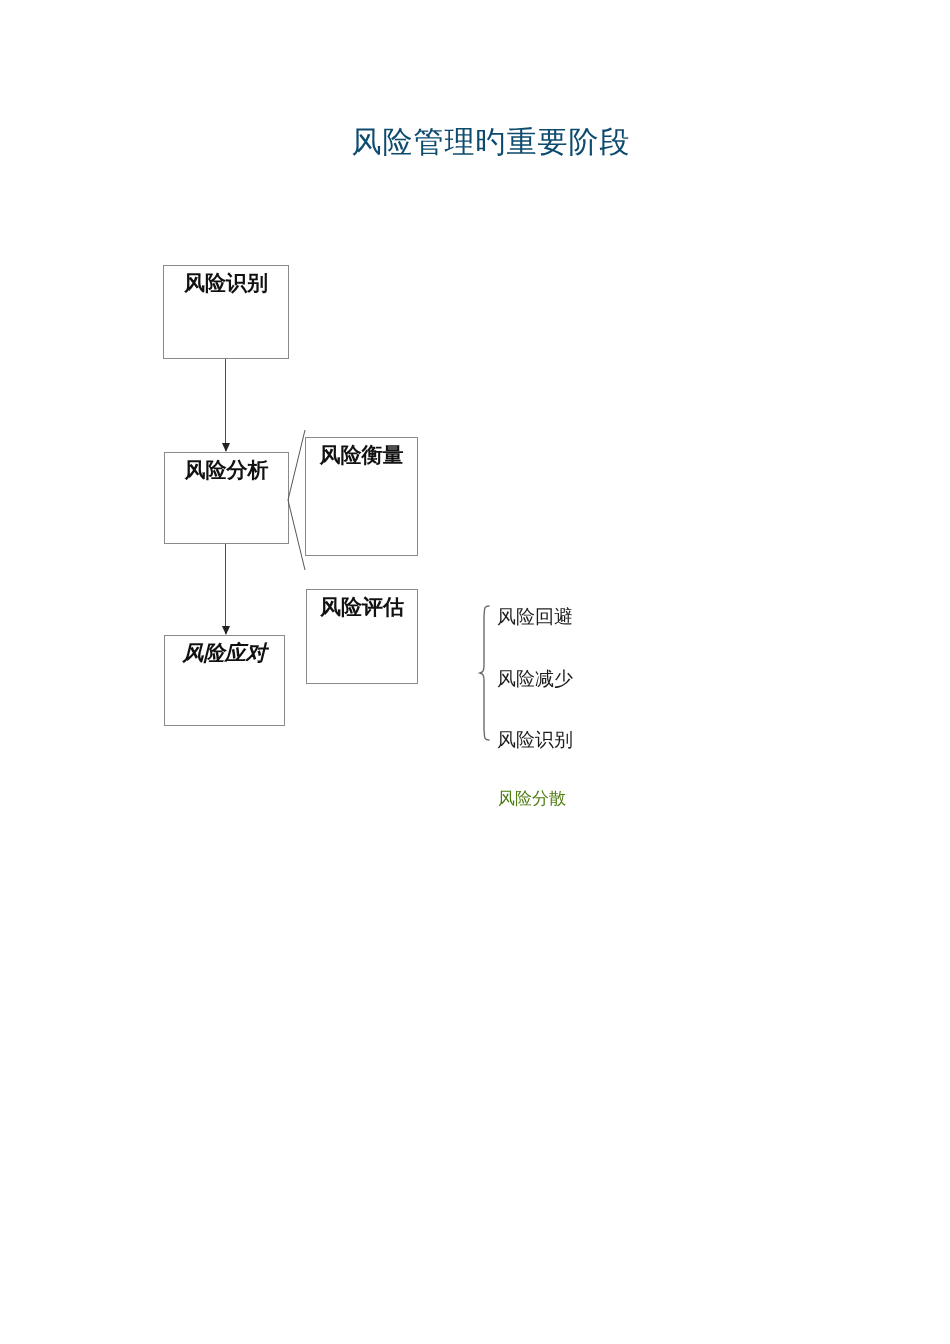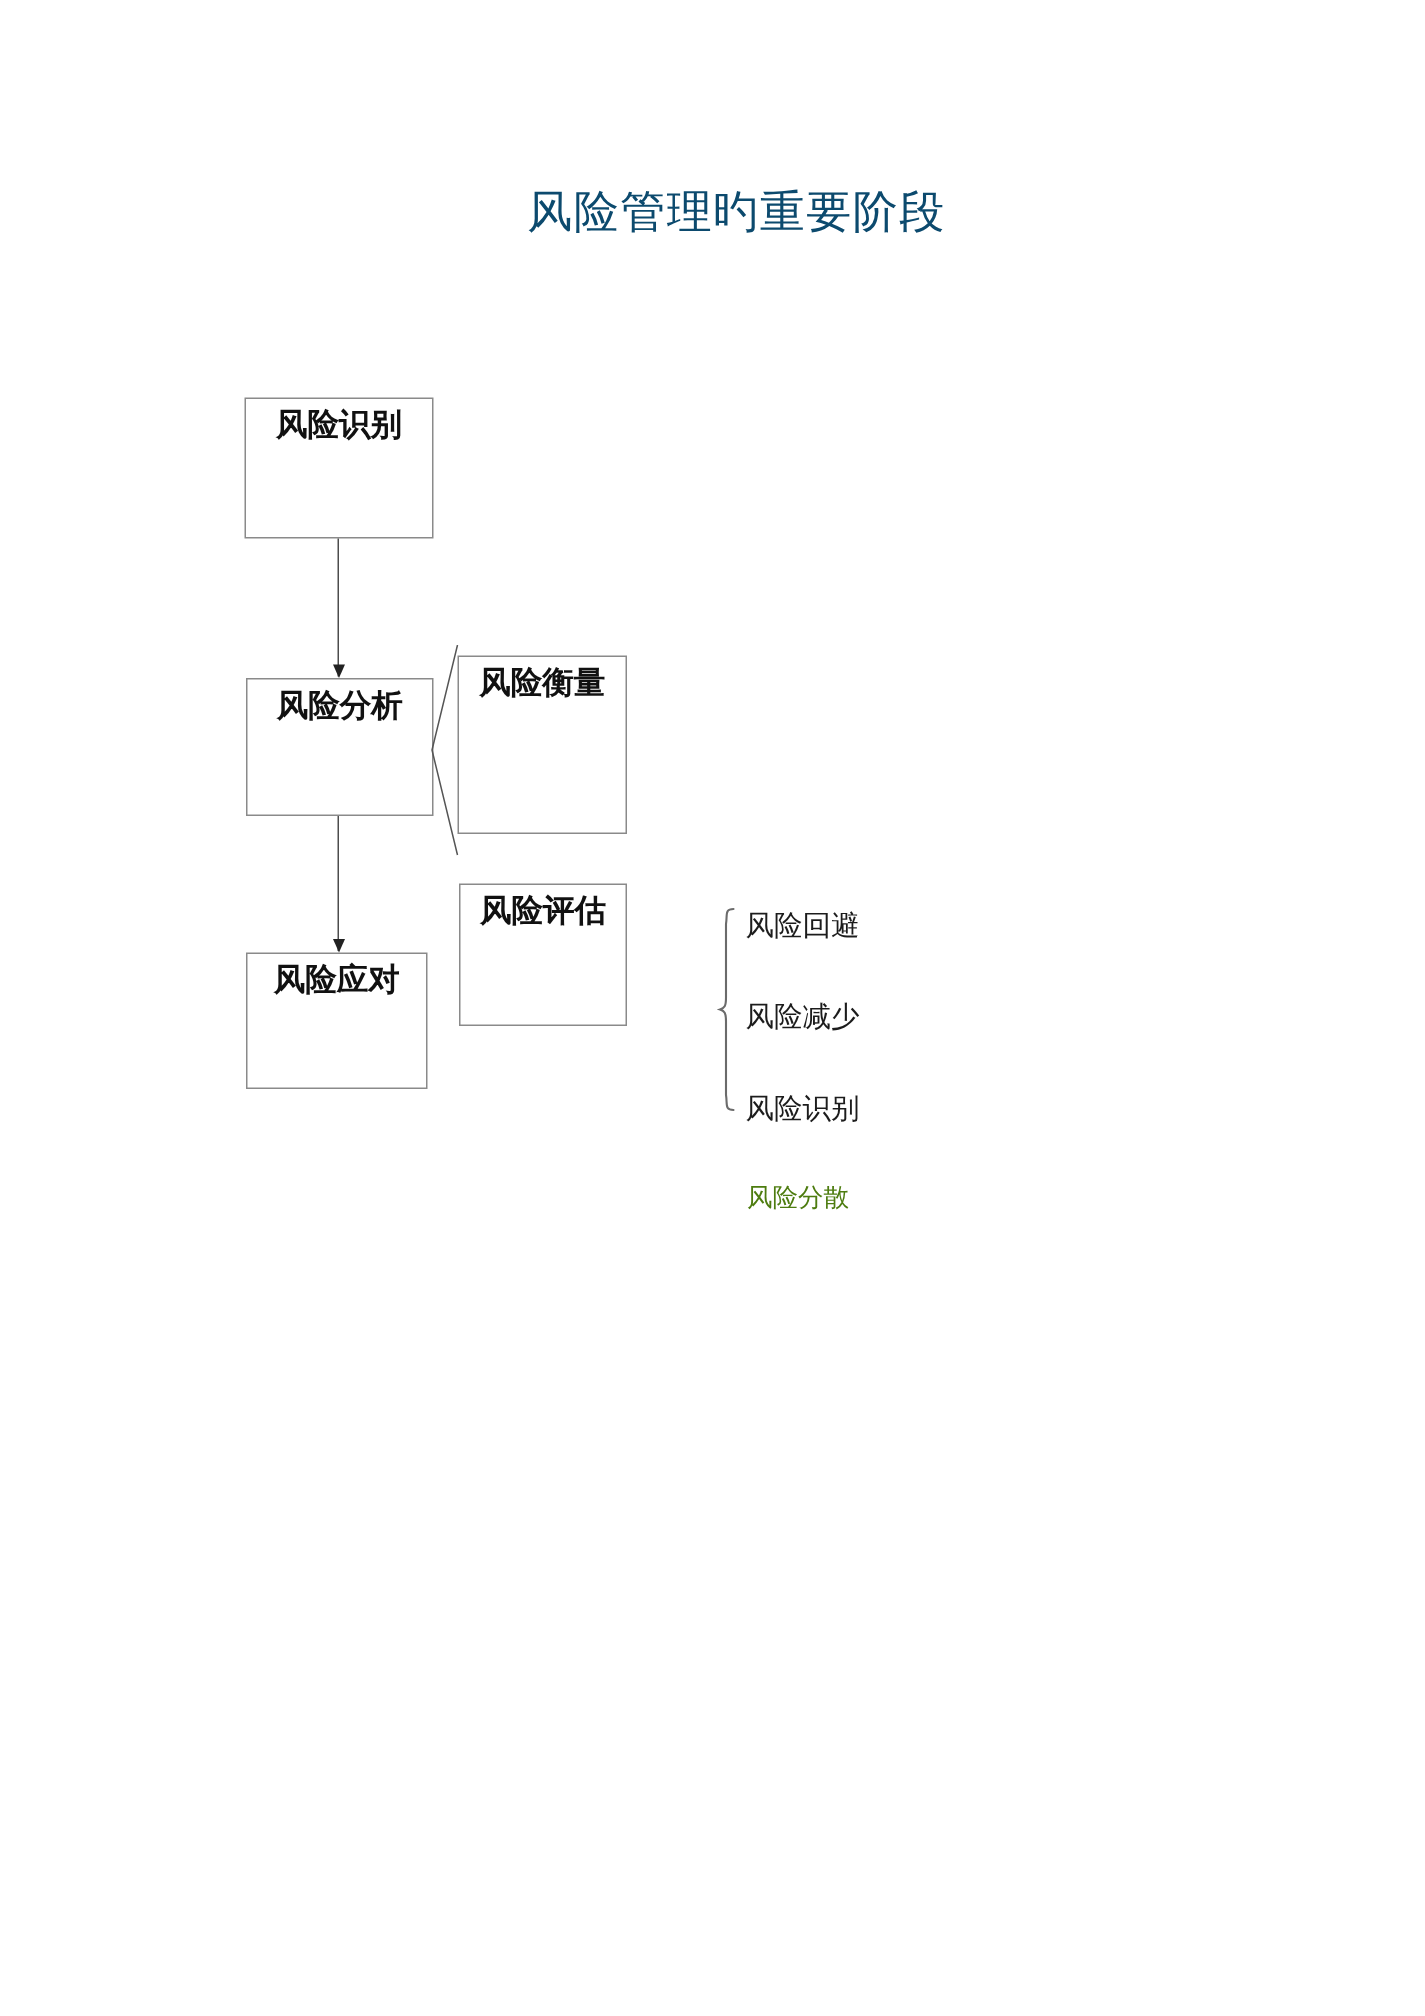--- a/index.html
+++ b/index.html
@@ -51,21 +51,21 @@
     color: #111111;
     font-family: "Liberation Serif", "DejaVu Serif", serif;
     white-space: nowrap;
   }
   .flow-box.side .box-label {
     font-weight: 700;
   }
 
   #box-identify { left: 163px; top: 265px; width: 126px; height: 94px; }
   #box-analyze  { left: 164px; top: 452px; width: 125px; height: 92px; }
-  #box-respond  { left: 164px; top: 635px; width: 121px; height: 91px; }
+  #box-respond  { left: 164px; top: 635px; width: 121px; height: 91px; font-style: italic; }
   #box-measure  { left: 305px; top: 393px; width: 113px; height: 119px; margin-top: 44px; }
   #box-evaluate { left: 306px; top: 541px; width: 112px; height: 95px; margin-top: 48px; }
 
   
   .v-arrow {
     position: absolute;
     width: 1px;
     background: #4d4d4d;
   }
   .v-arrow::after {

